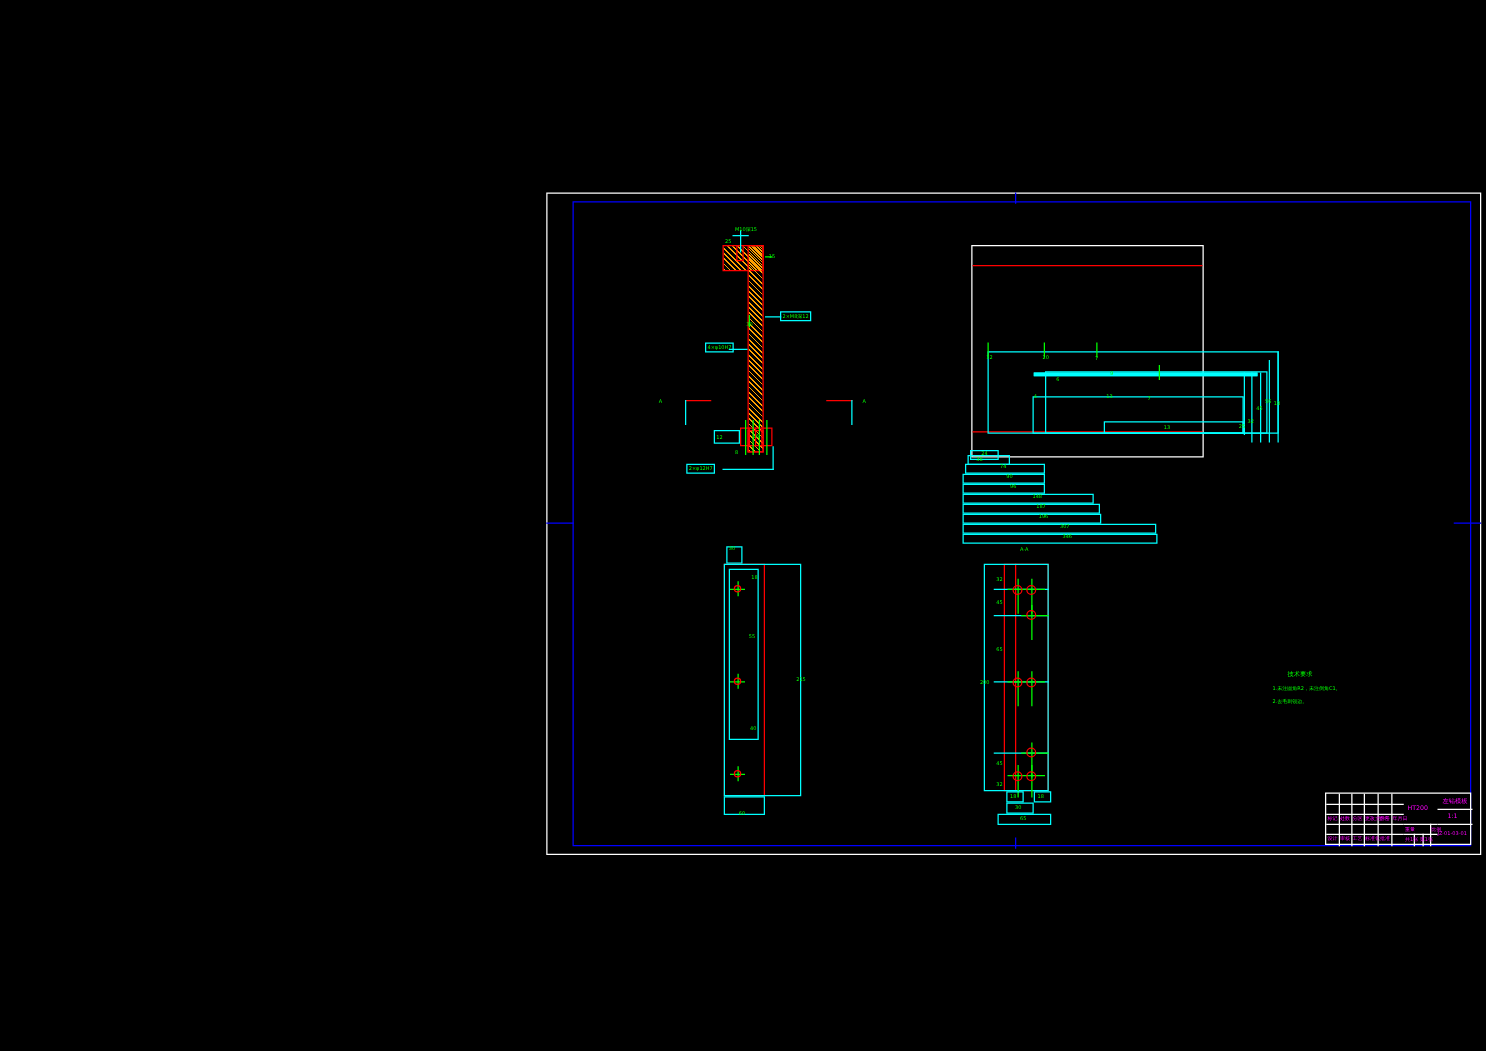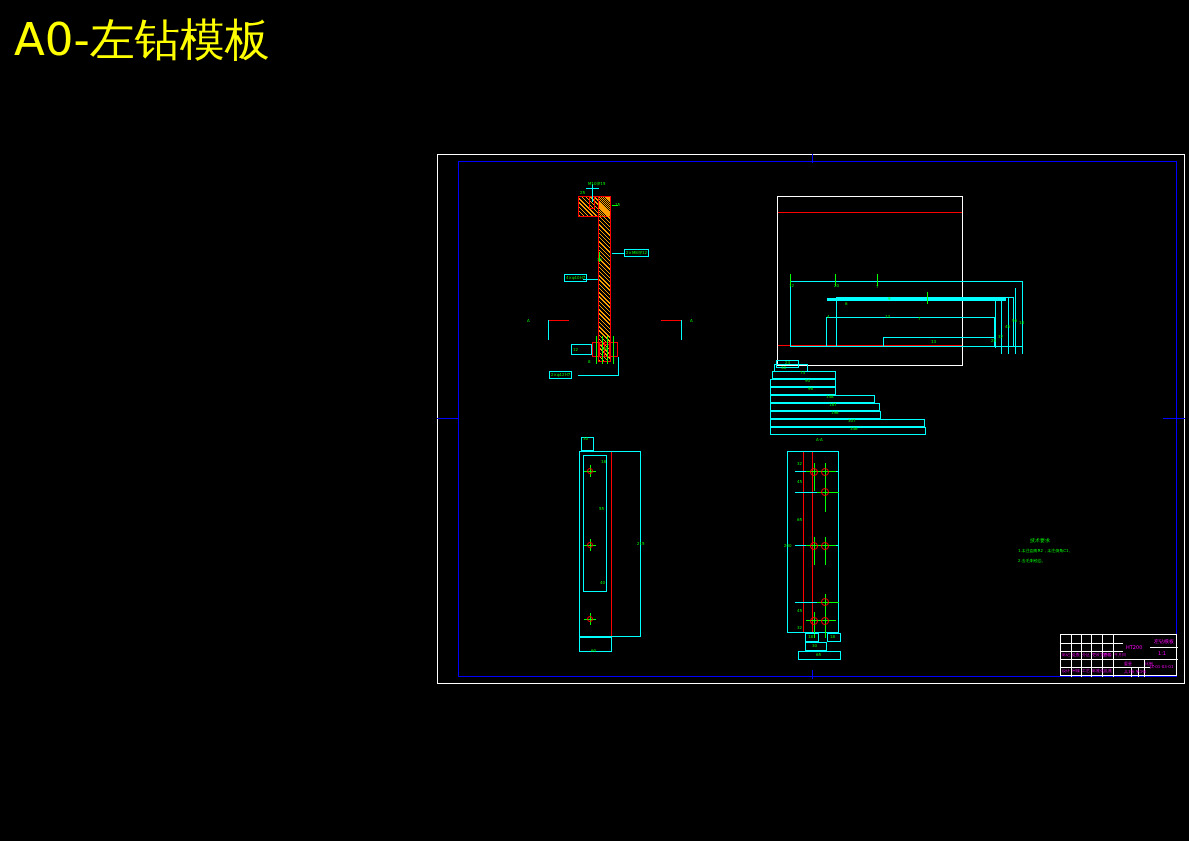--- a/index.html
+++ b/index.html
@@ -29,21 +29,20 @@
   .hatch{position:absolute;
      background-image:repeating-linear-gradient(45deg,#ffa000 0px,#ffa000 1px,rgba(0,0,0,0) 1px,rgba(0,0,0,0) 3px);
      border:1px solid #ff0000;box-sizing:border-box;}
   .circ{position:absolute;border:1px solid #ff0000;border-radius:50%;box-sizing:border-box;}
 </style>
 </head>
 <body>
 
 <div id="stage">
 
-  <div class="ttl">A0-左钻模板</div>
 
   <div class="r wh" style="left:437px;top:154px;width:748px;height:530px;border:1px solid #ffffff;"></div>
 
   <div class="r bl" style="left:458px;top:161px;width:719px;height:516px;border:1px solid #0000ff;"></div>
 
   <div class="v bl" style="left:812px;top:154px;height:9px;border-left:1px solid #0000ff;"></div>
   <div class="v bl" style="left:812px;top:670px;height:9px;border-left:1px solid #0000ff;"></div>
   <div class="h bl" style="left:437px;top:418px;width:22px;border-top:1px solid #0000ff;"></div>
   <div class="h bl" style="left:1163px;top:418px;width:22px;border-top:1px solid #0000ff;"></div>
 

